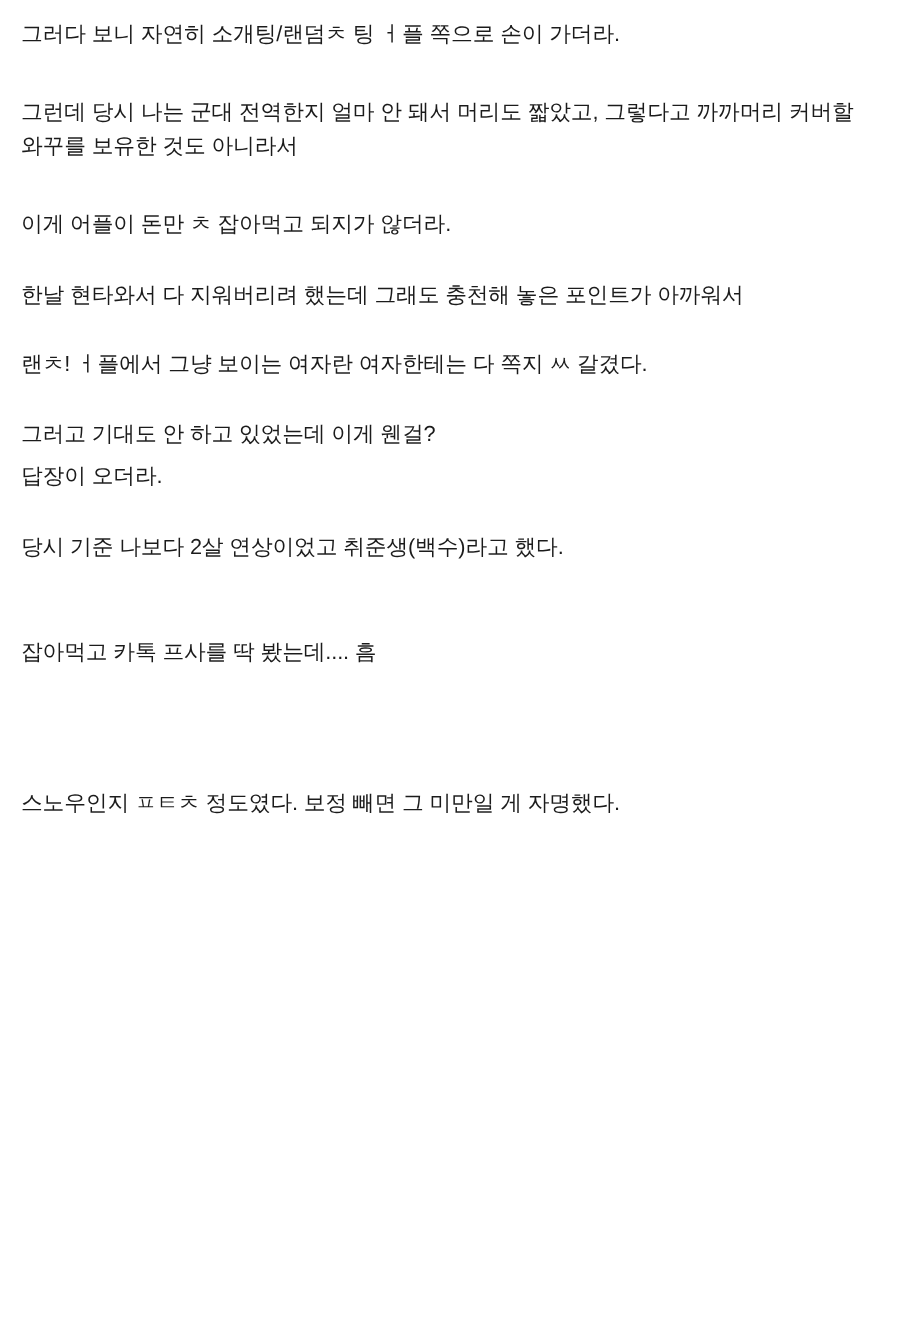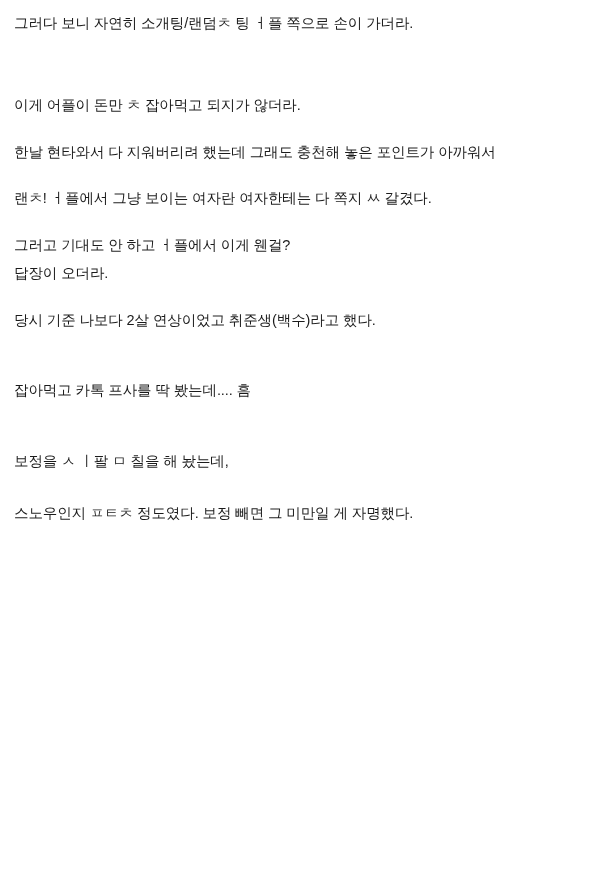--- a/index.html
+++ b/index.html
@@ -39,20 +39,23 @@
 <body>
 
 <div class="page">
 
   <div class="block">
     <p class="para">그러다 보니 자연히 소개팅/랜덤ㅊ 팅 ㅓ플 쪽으로 손이 가더라.</p>
   </div>
 
   <div class="gap-lg"></div>
 
+  <div class="block">
+    <p class="para"> 그런데 당시 나는 군대 전역한지 얼마 안 돼서 머리도 짧았고, 그렇다고 까까머리 커버할 와꾸를 보유한 것도 아니라서</p>
+  </div>
 
   <div class="gap-lg"></div>
 
   <div class="block">
     <p class="para">이게 어플이 돈만 ㅊ 잡아먹고 되지가 않더라.</p>
   </div>
 
   <div class="gap-md"></div>
 
   <div class="block">
@@ -61,21 +64,21 @@
 
   <div class="gap-md"></div>
 
   <div class="block">
     <p class="para">랜ㅊ! ㅓ플에서 그냥 보이는 여자란 여자한테는 다 쪽지 ㅆ 갈겼다.</p>
   </div>
 
   <div class="gap-md"></div>
 
   <div class="block">
-    <p class="para">그러고 기대도 안 하고 ㅓ플에서 이게 웬걸?</p>
+    <p class="para">그러고 기대도 안 하고 있었는데 이게 웬걸?</p>
     <div class="gap-xs"></div>
     <p class="para">답장이 오더라.</p>
   </div>
 
   <div class="gap-md"></div>
 
   <div class="block">
     <p class="para">당시 기준 나보다 2살 연상이었고 취준생(백수)라고 했다.</p>
   </div>
 
@@ -87,21 +90,20 @@
   <div class="block">
     <p class="para">잡아먹고 카톡 프사를 딱 봤는데.... 흠</p>
   </div>
 
   <div class="gap-md"></div>
 
 
   <div class="gap-md"></div>
 
   <div class="block">
-    <p class="para">보정을 ㅅ ㅣ팔 ㅁ 칠을 해 놨는데,</p>
     <div class="gap-xs"></div>
   </div>
 
   <div class="gap-md"></div>
 
   <div class="block">
     <p class="para">스노우인지 ㅍㅌㅊ 정도였다. 보정 빼면 그 미만일 게 자명했다.</p>
   </div>
 
 </div>

